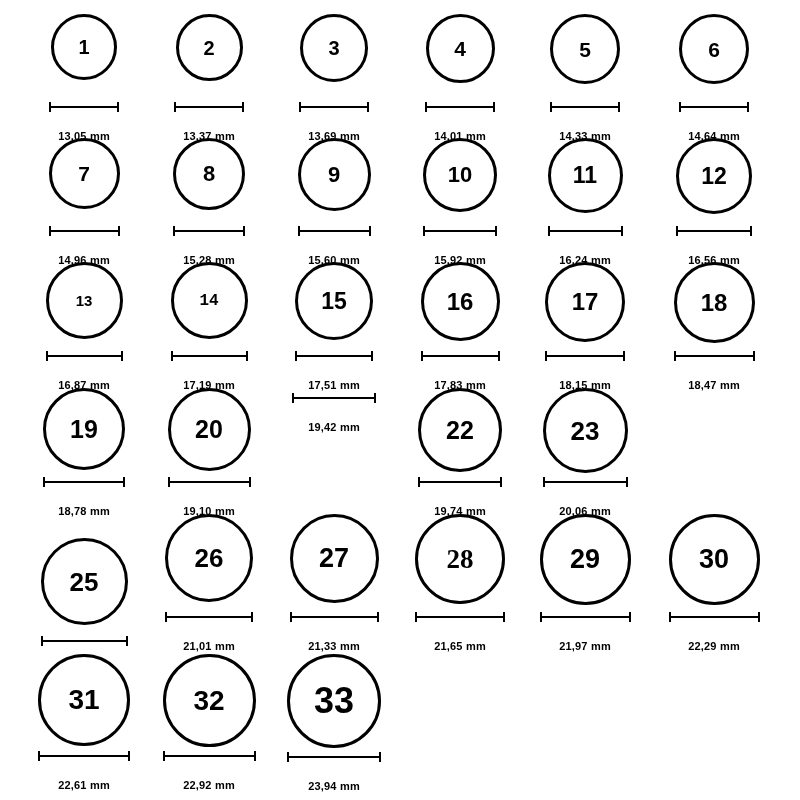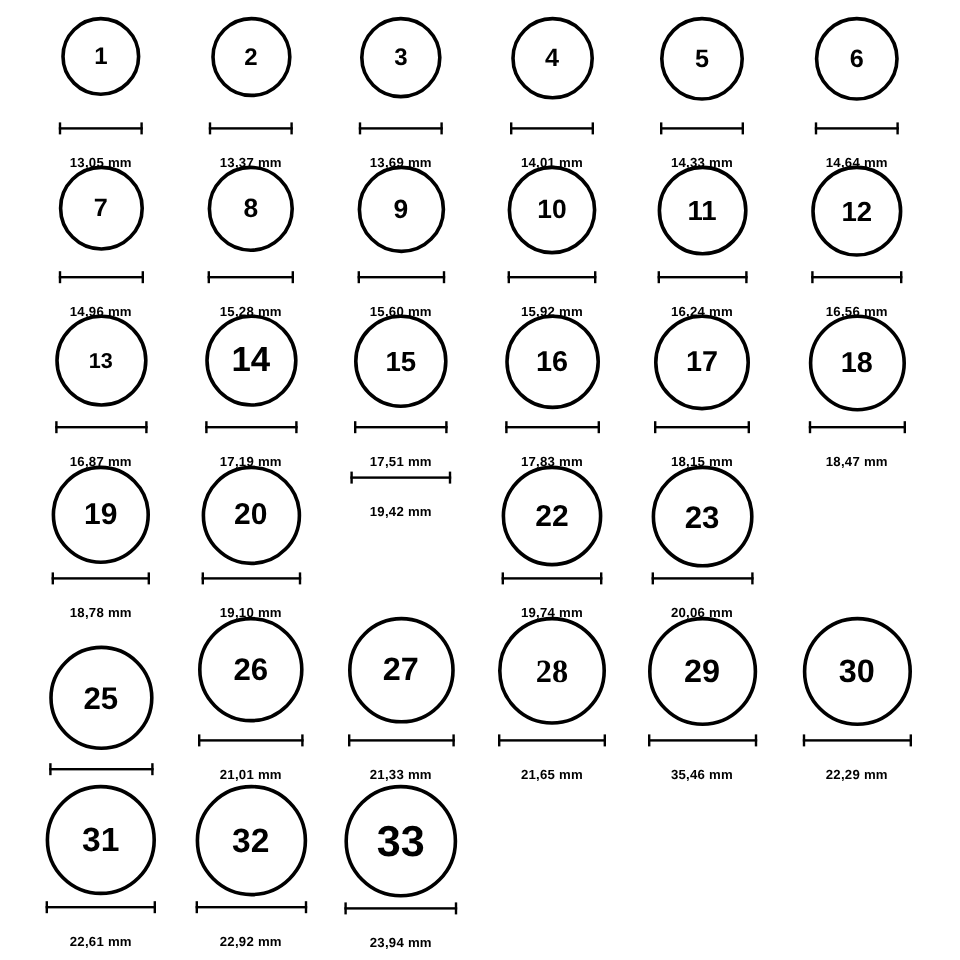--- a/index.html
+++ b/index.html
@@ -213,33 +213,33 @@
       <div style="height: 8px;"></div>
       <div class="measure" style="width: 76px;">
         <div class="bar"></div>
         <div class="cap left"></div>
         <div class="cap right"></div>
       </div>
       <div class="size-label">16,56 mm</div>
     </div>
     <div class="ring-cell" style="left: 45.5px; top: 262px; width: 77px;">
       <div class="ring-circle" style="width: 77px; height: 77px;">
-        <span class="ring-number" style="font-size: 18px;">13</span>
+        <span class="ring-number" style="font-size: 15px;">13</span>
       </div>
       <div style="height: 8px;"></div>
       <div class="measure" style="width: 77px;">
         <div class="bar"></div>
         <div class="cap left"></div>
         <div class="cap right"></div>
       </div>
       <div class="size-label">16,87 mm</div>
     </div>
     <div class="ring-cell" style="left: 170.5px; top: 262px; width: 77px;">
       <div class="ring-circle" style="width: 77px; height: 77px;">
-        <span class="ring-number" style="font-size: 29px;">14</span>
+        <span class="ring-number" style="font-size: 16px; font-family: Liberation Mono, monospace;">14</span>
       </div>
       <div style="height: 8px;"></div>
       <div class="measure" style="width: 77px;">
         <div class="bar"></div>
         <div class="cap left"></div>
         <div class="cap right"></div>
       </div>
       <div class="size-label">17,19 mm</div>
     </div>
     <div class="ring-cell" style="left: 295px; top: 262px; width: 78px;">
@@ -398,21 +398,21 @@
     <div class="ring-cell" style="left: 539.5px; top: 514px; width: 91px;">
       <div class="ring-circle" style="width: 91px; height: 91px;">
         <span class="ring-number" style="font-size: 27px;">29</span>
       </div>
       <div style="height: 3px;"></div>
       <div class="measure" style="width: 91px;">
         <div class="bar"></div>
         <div class="cap left"></div>
         <div class="cap right"></div>
       </div>
-      <div class="size-label">35,46 mm</div>
+      <div class="size-label">21,97 mm</div>
     </div>
     <div class="ring-cell" style="left: 668.5px; top: 514px; width: 91px;">
       <div class="ring-circle" style="width: 91px; height: 91px;">
         <span class="ring-number" style="font-size: 27px;">30</span>
       </div>
       <div style="height: 3px;"></div>
       <div class="measure" style="width: 91px;">
         <div class="bar"></div>
         <div class="cap left"></div>
         <div class="cap right"></div>

